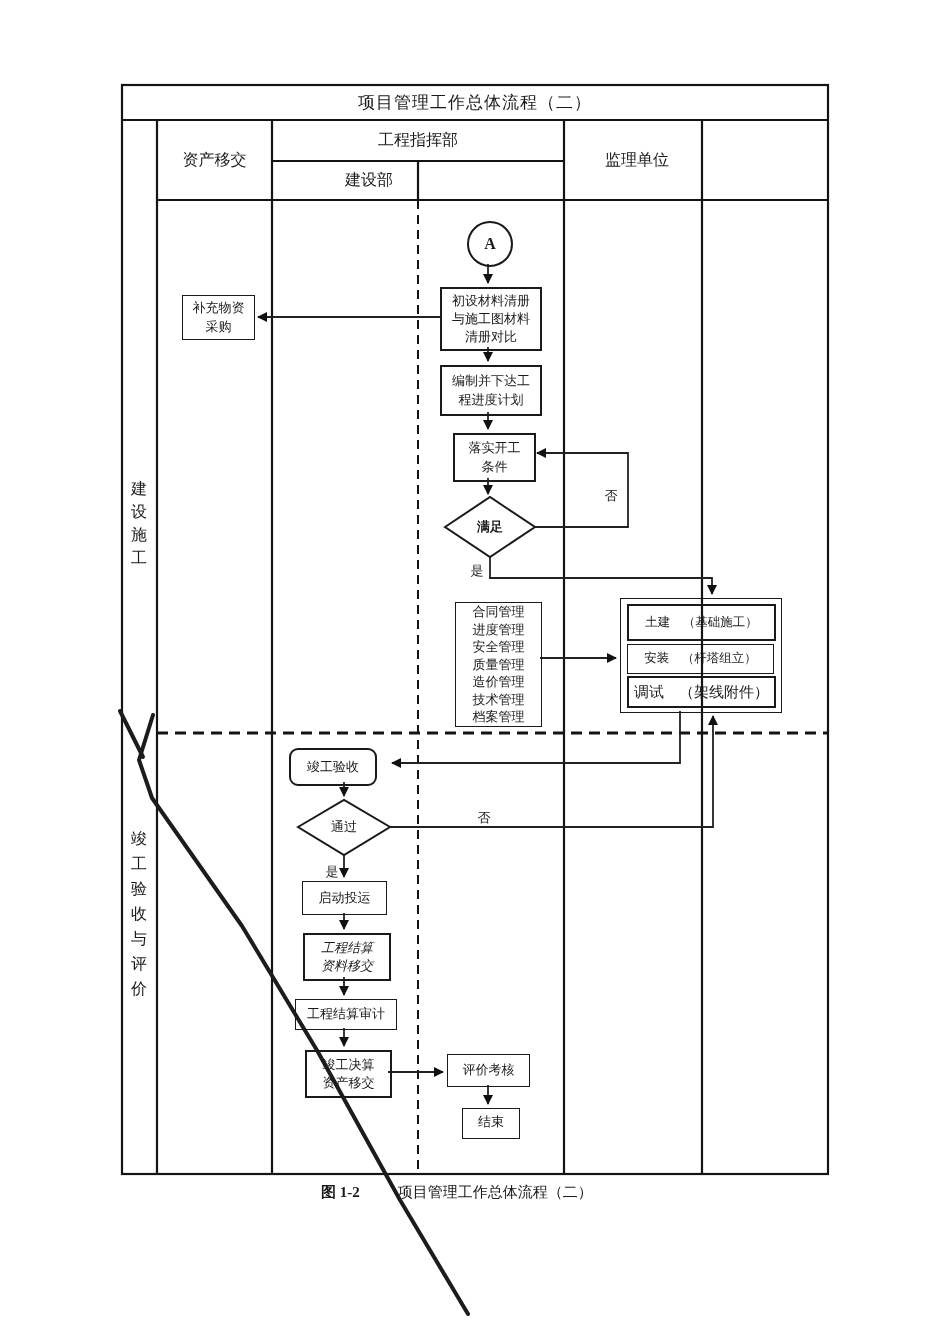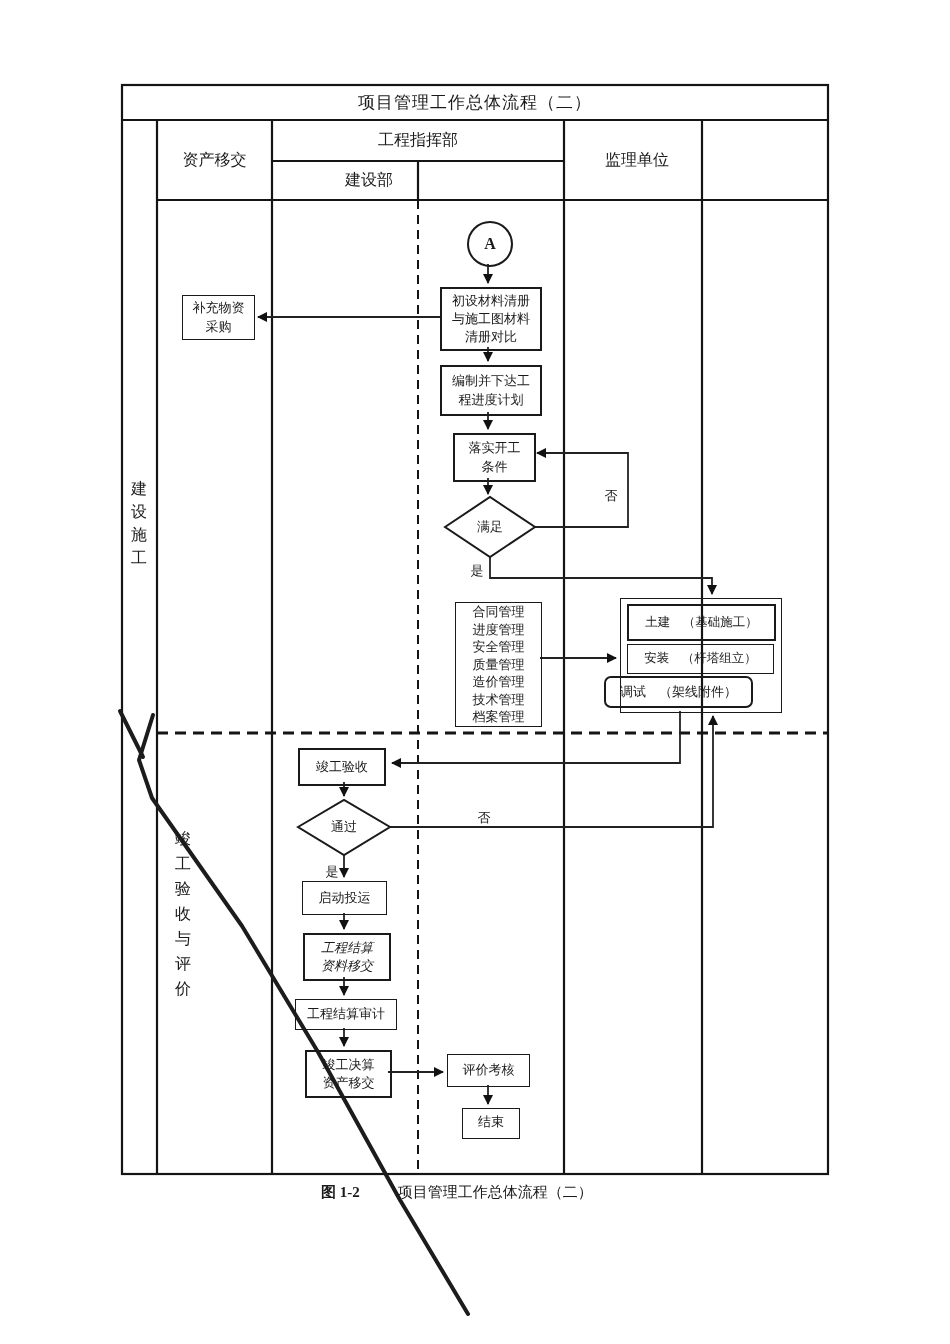--- a/index.html
+++ b/index.html
@@ -80,47 +80,47 @@
     </g>
   </svg>
 
   <div class="txt title" style="left:122px;top:85px;width:706px;height:35px;">项目管理工作总体流程（二）</div>
   <div class="txt hdr" style="left:157px;top:120px;width:115px;height:80px;">资产移交</div>
   <div class="txt hdr" style="left:272px;top:120px;width:292px;height:41px;">工程指挥部</div>
   <div class="txt hdr" style="left:272px;top:161px;width:146px;height:39px;margin-left:24px;">建设部</div>
   <div class="txt hdr" style="left:568px;top:120px;width:138px;height:80px;">监理单位</div>
 
   <div class="vlabel" style="left:129px;top:477px;line-height:23px;">建设施工</div>
-  <div class="vlabel" style="left:129px;top:826px;line-height:25px;margin-left:44px;">竣工验收与评价</div>
+  <div class="vlabel" style="left:129px;top:826px;line-height:25px;">竣工验收与评价</div>
 
   <div class="node circle" style="left:467px;top:221px;width:42px;height:42px;">A</div>
   <div class="node thin" style="left:182px;top:295px;width:71px;height:43px;">补充物资
 采购</div>
   <div class="node" style="left:440px;top:287px;width:98px;height:60px;">初设材料清册
 与施工图材料
 清册对比</div>
   <div class="node" style="left:440px;top:365px;width:98px;height:47px;">编制并下达工
 程进度计划</div>
   <div class="node" style="left:453px;top:433px;width:79px;height:45px;">落实开工
 条件</div>
-  <div class="txt" style="left:455px;top:515px;width:70px;height:24px;font-size:13px;">满足</div>
+  <div class="txt" style="left:455px;top:515px;width:70px;height:24px;font-size:13px;font-weight:bold;">满足</div>
   <div class="node thin mgmt" style="left:455px;top:602px;width:85px;height:123px;">合同管理
 进度管理
 安全管理
 质量管理
 造价管理
 技术管理
 档案管理</div>
 
   <div class="node thin" style="left:620px;top:598px;width:160px;height:113px;"></div>
   <div class="node" style="left:627px;top:604px;width:145px;height:33px;font-size:12.5px;">土建　（基础施工）</div>
   <div class="node thin" style="left:627px;top:644px;width:145px;height:28px;font-size:12.5px;">安装　（杆塔组立）</div>
-  <div class="node" style="left:604px;top:676px;width:145px;height:28px;font-size:13px;border-radius:7px;">调试　（架线附件）</div>
+  <div class="node" style="left:627px;top:676px;width:145px;height:28px;font-size:15px;">调试　（架线附件）</div>
 
-  <div class="node" style="left:298px;top:748px;width:84px;height:34px;">竣工验收</div>
+  <div class="node" style="left:289px;top:748px;width:84px;height:34px;border-radius:9px;">竣工验收</div>
   <div class="txt" style="left:309px;top:815px;width:70px;height:24px;font-size:13px;">通过</div>
   <div class="node thin" style="left:302px;top:881px;width:83px;height:32px;">启动投运</div>
   <div class="node" style="left:303px;top:933px;width:84px;height:44px;font-style:italic;">工程结算
 资料移交</div>
   <div class="node thin" style="left:295px;top:999px;width:100px;height:29px;">工程结算审计</div>
   <div class="node" style="left:305px;top:1050px;width:83px;height:44px;">竣工决算
 资产移交</div>
   <div class="node thin" style="left:447px;top:1054px;width:81px;height:31px;">评价考核</div>
   <div class="node thin" style="left:462px;top:1108px;width:56px;height:29px;font-family:Liberation Mono, monospace;">结束</div>
 

